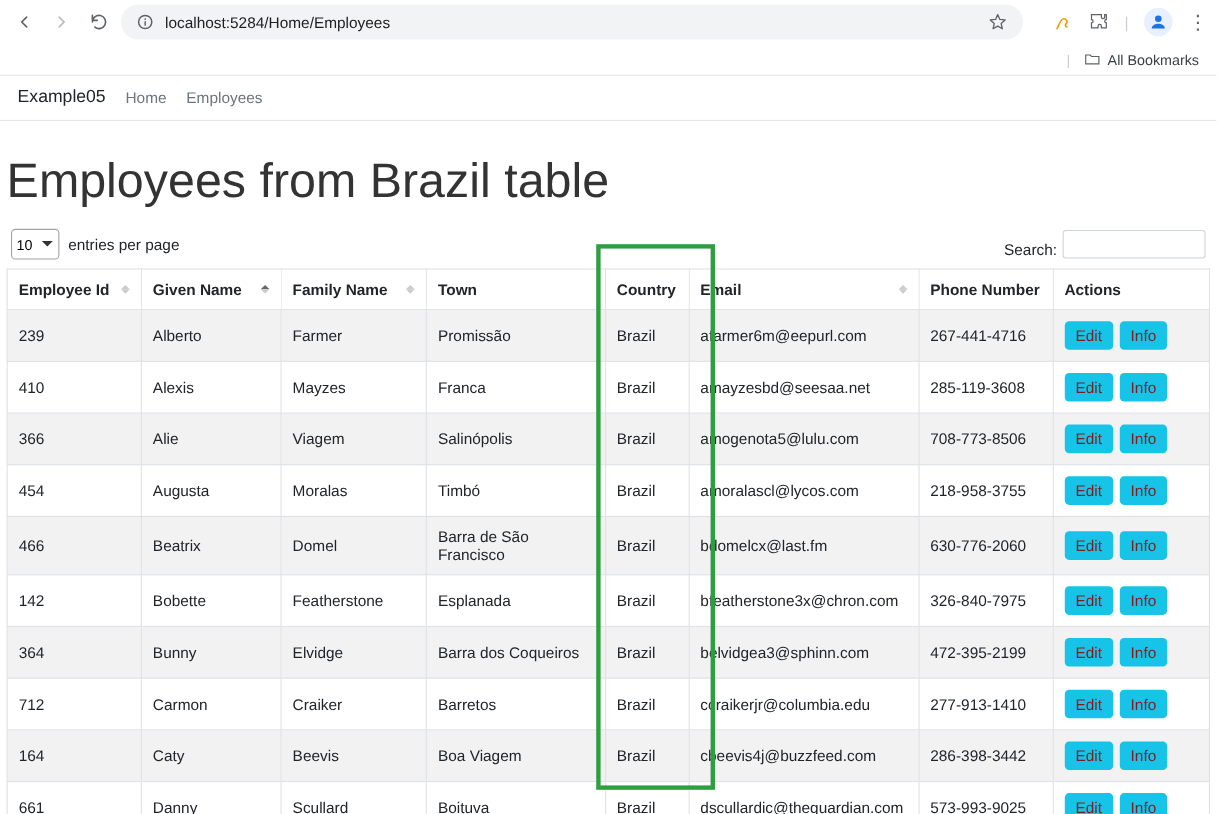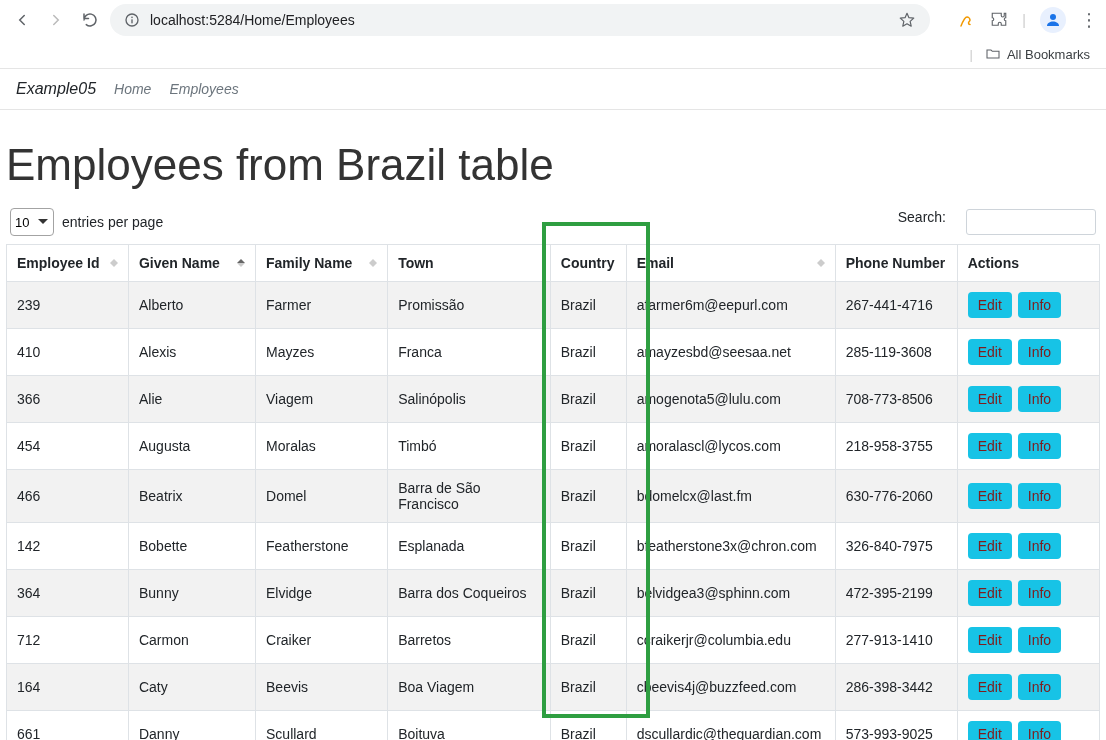--- a/index.html
+++ b/index.html
@@ -14,34 +14,34 @@
     .url-bar .star { margin-left: auto; }
     .right-icons { margin-left: auto; display: flex; align-items: center; gap: 14px; color: #5f6368; }
     .avatar-circle { width: 26px; height: 26px; border-radius: 50%; background: #e8f0fe; display:flex; align-items:center; justify-content:center; }
     .avatar-circle svg{width:18px;height:18px;}
     .menu-dots { font-size: 18px; }
     
     .bookmarks-bar { height: 28px; display: flex; align-items: center; justify-content: flex-end; padding: 0 16px; font-size: 13px; color: #3c4043; gap: 6px; }
     .bookmarks-bar .sep{color:#ccc;margin-right:6px;}
     
     
-    .navbar { border-top: 1px solid #e5e5e5; border-bottom: 1px solid #e5e5e5; height: 42px; display: flex; align-items: center; padding: 0 16px; gap: 18px; font-style: italic; }
+    .navbar { border-top: 1px solid #e5e5e5; border-bottom: 1px solid #e5e5e5; height: 42px; display: flex; align-items: center; padding: 0 16px; gap: 18px; }
     .navbar .brand { font-size: 16px; }
     .navbar a { color: #6c757d; font-size: 14px; text-decoration: none; }
     
     
     .main { padding: 16px 6px 30px 6px; }
     .page-title { font-size: 44px; font-weight: 300; text-align: left; margin: 14px 0 18px; color: #333; }
     
     .controls { display: flex; align-items: center; margin: 4px 4px 8px 4px; }
     .length-ctrl { display: flex; align-items: center; gap: 8px; }
     .length-select { width: 44px; height: 28px; border: 1px solid #a3a3a3; border-radius: 4px; padding: 2px 4px; font-size: 13px; -webkit-appearance: none; appearance: none; padding-right:18px; background:#fff;}
     .select-wrap{position:relative;display:inline-block;}
     .select-wrap::after{content:"";position:absolute;right:6px;top:50%;transform:translateY(-30%);border:5px solid transparent;border-top-color:#333;pointer-events:none;}
-    .search-ctrl { margin-left: auto; display: flex; align-items: flex-start; gap: 20px; }
+    .search-ctrl { margin-left: auto; display: flex; align-items: flex-end; gap: 5px; }
     .search-input { height: 26px; border: 1px solid #ced4da; border-radius: 3px; padding: 2px 6px; font-size: 13px; width: 130px; }
     
     table.datatable { width: 100%; border-collapse: collapse; border: 1px solid #dee2e6; }
     table.datatable th, table.datatable td { border: 1px solid #dee2e6; padding: 10px 10px; text-align: left; font-size: 14px; vertical-align: middle; }
     table.datatable th { background: #fff; font-weight: 600; position: relative; }
     table.datatable tbody tr:nth-child(odd) td { background: #f2f2f2; }
     table.datatable tbody tr:nth-child(even) td { background: #fff; }
     
     .sort-arrows { position: absolute; right: 8px; top: 50%; transform: translateY(-50%); width: 10px; height: 16px; }
     .sort-arrows::before,.sort-arrows::after{content:"";position:absolute;left:0;border:4px solid transparent;}

